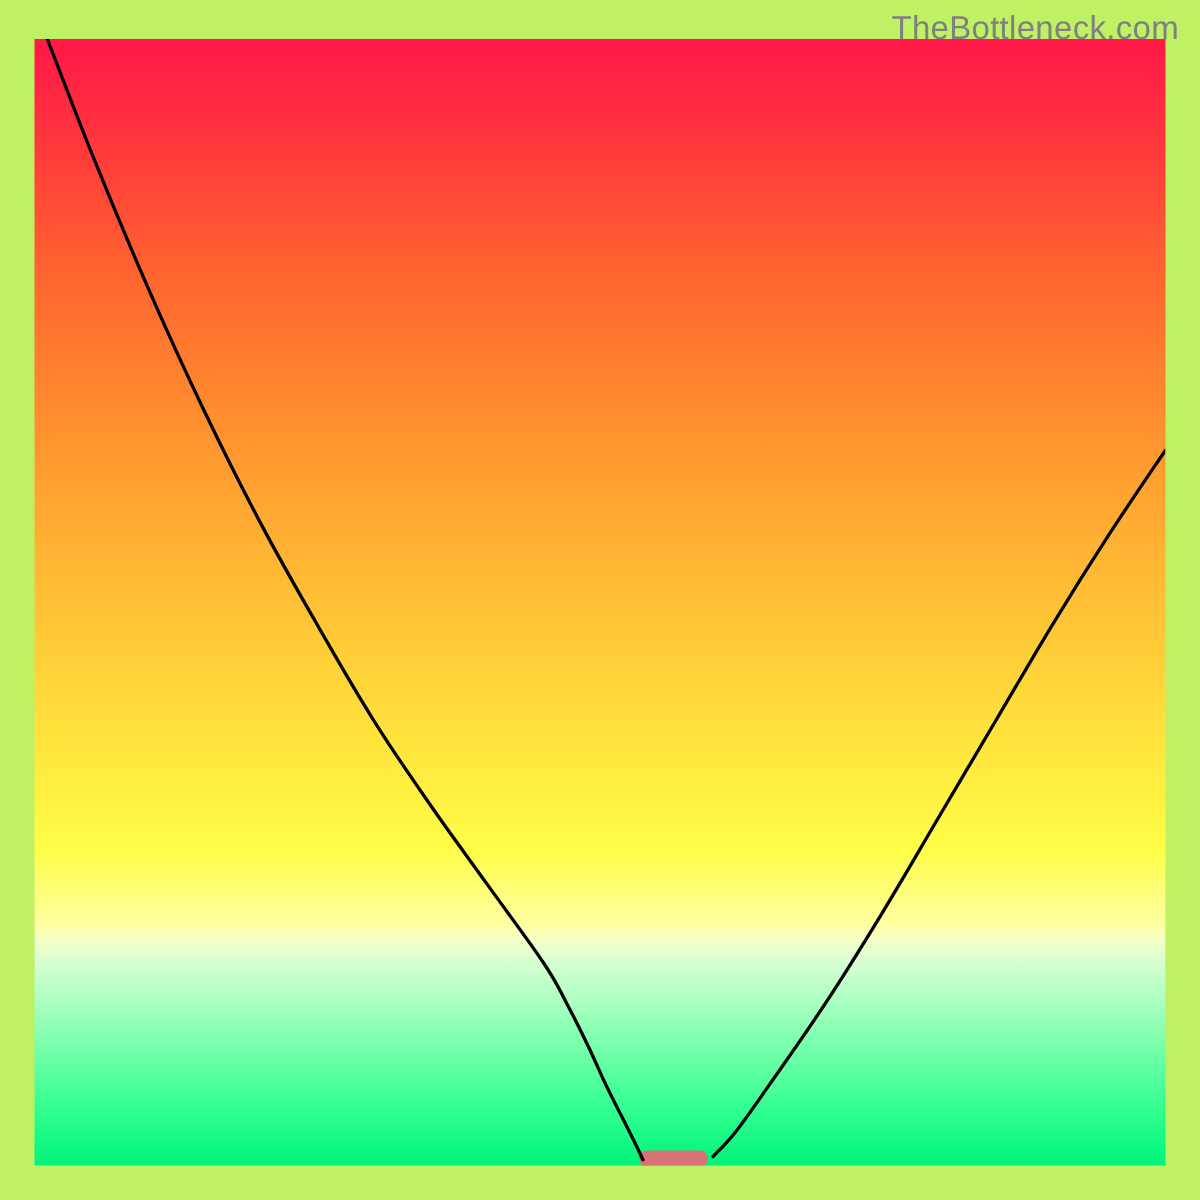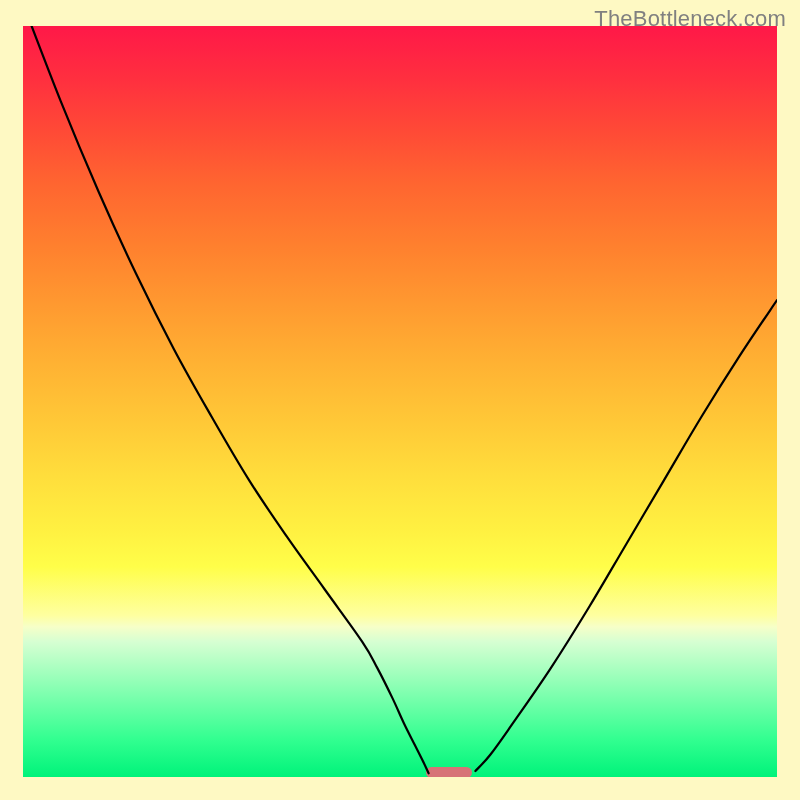--- a/index.html
+++ b/index.html
@@ -7,21 +7,21 @@
     padding: 0;
     width: 800px;
     height: 800px;
     background: #000;
     overflow: hidden;
   }
   .frame {
     position: relative;
     width: 800px;
     height: 800px;
-    background: #fef9c3;
+    background: #bef264;
   }
   .watermark {
     position: absolute;
     top: 6px;
     right: 14px;
     font-family: Arial, Helvetica, sans-serif;
     font-size: 22px;
     color: #808080;
     letter-spacing: 0.2px;
     z-index: 20;

